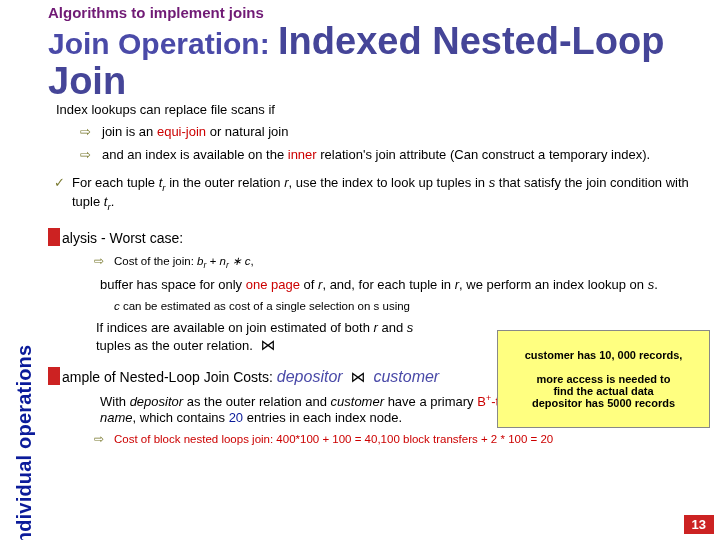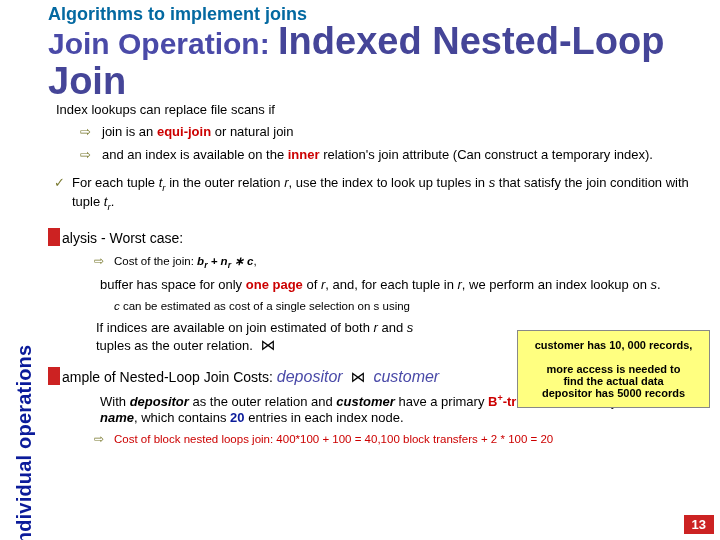--- a/index.html
+++ b/index.html
@@ -32,23 +32,23 @@
     font-weight: bold;
     font-size: 20px;
     color: #0b1b9a;
     letter-spacing: 0.2px;
   }
   .slide-top {
     position: absolute;
     top: 4px;
     left: 48px;
     right: 8px;
-    font-size: 18px;
-    font-weight: bold;
-    color: #0369a1;
+    font-size: 15px;
+    font-weight: bold;
+    color: #701a75;
   }
   .slide-title {
     position: absolute;
     top: 22px;
     left: 48px;
     right: 4px;
     font-size: 30px;
     font-weight: 800;
     color: #4a4aa8;
     line-height: 1.05;
@@ -85,21 +85,21 @@
     font-size: 12px;
   }
   .check { margin-left: 20px; position: relative; }
   .check::before {
     content: "\2713";
     position: absolute;
     left: -18px;
     color: #7a7a30;
     font-size: 13px;
   }
-  .bold { font-weight: bold; }
+  .bold { font-weight: normal; }
   .red { color: #c00; }
   .blue { color: #0b1b9a; }
   .i { font-style: italic; }
   .redblock {
     display: inline-block;
     width: 12px;
     height: 18px;
     background: #c22;
     vertical-align: text-bottom;
     margin-right: 2px;
@@ -112,21 +112,21 @@
   .yellowbox {
     position: absolute;
     right: 4px;
     top: 228px;
     width: 175px;
     background: #ffff80;
     border: 1px solid #888;
     font-size: 11px;
     font-weight: bold;
     text-align: center;
-    padding: 8px;
+    padding: 18px;
     z-index: 5;
     line-height: 1.1;
   }
   .footer-num {
     position: absolute;
     right: 6px;
     bottom: 6px;
     background: #c22;
     color: #fff;
     font-size: 13px;

